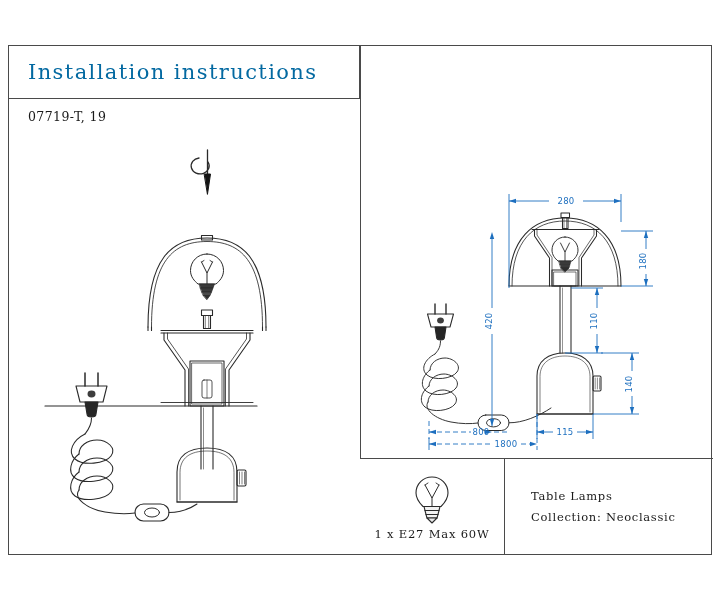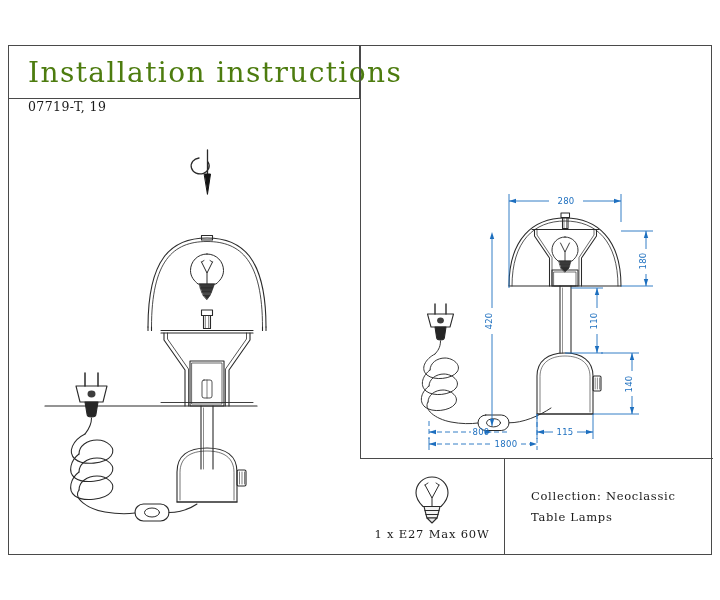--- a/index.html
+++ b/index.html
@@ -21,35 +21,35 @@
   .title-cell{
     position:absolute;left:0;top:0;
     width:351px;height:53px;
     border-right:1px solid #4a4a4a;
     border-bottom:1px solid #4a4a4a;
     box-sizing:border-box;
     display:flex;align-items:center;
   }
   .title-text{
     font-family:"DejaVu Serif", serif;
-    font-size:28px;
+    font-size:21px;
     letter-spacing:1.4px;
-    color:#4d7c0f;
+    color:#0369a1;
     padding-left:19px;
     white-space:nowrap;
   }
   .vdivider{
     position:absolute;left:351px;top:0;
     width:1px;height:412px;
     background:#4a4a4a;
   }
   .model-cell{
     position:absolute;left:0;top:53px;
     width:351px;height:35px;
-    display:flex;
+    display:flex;align-items:center;
     box-sizing:border-box;
   }
   .model-text{
     font-family:"DejaVu Serif", serif;
     font-size:12.5px;
     letter-spacing:0.4px;
     color:#1a1a1a;
     padding-left:19px;
   }
   
@@ -359,18 +359,18 @@
           <path d="M16 33.5 L32 33.5 L31 37.5 L17 37.5 Z" fill="#f2f2f2"></path>
           <path d="M17 37.5 L31 37.5 L30 41.5 L18 41.5 Z" fill="#f2f2f2"></path>
           <path d="M18 41.5 L30 41.5 L29 45 L19 45 Z" fill="#f2f2f2"></path>
           <path d="M19 45 L29 45 L24 50 Z" fill="#e8e8e8"></path>
         </g>
       </svg>
       <span class="cap">1 x E27 Max 60W</span>
     </div>
 
     <div class="coll-cell">
+      <span class="line">Table Lamps</span>
       <span class="line">Collection: Neoclassic</span>
-      <span class="line">Table Lamps</span>
     </div>
   </div>
 
 </div>
 
 </body></html>

